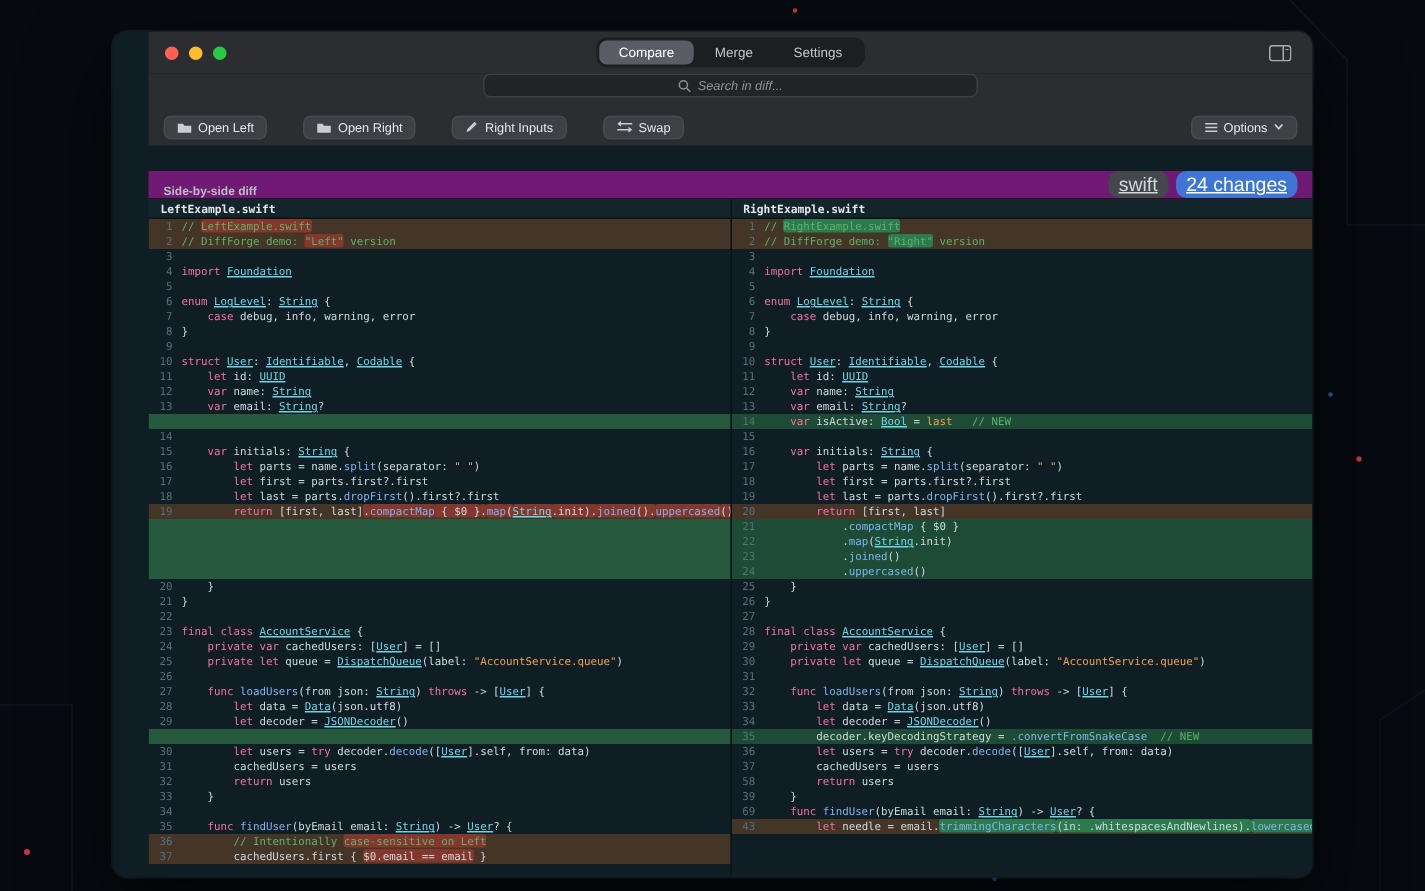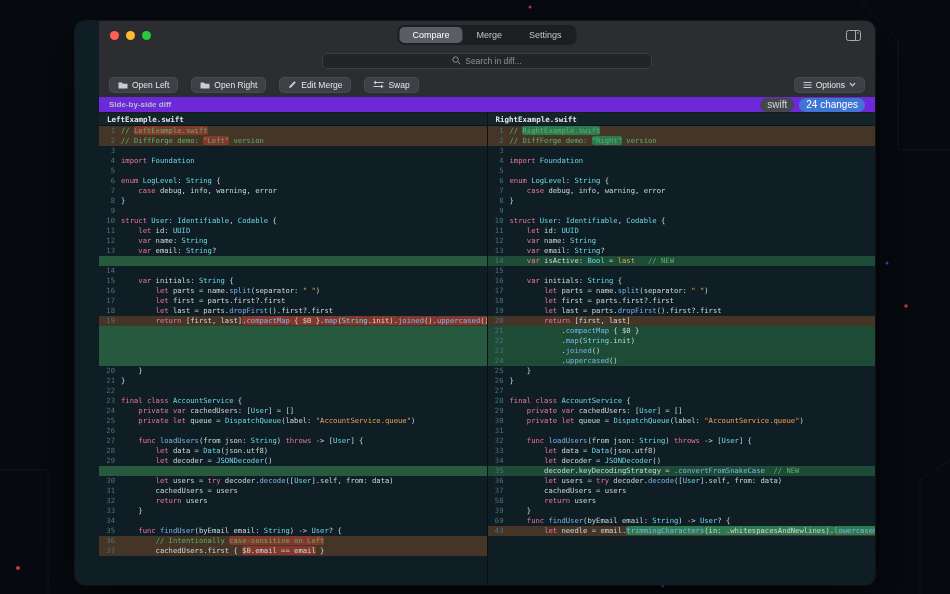--- a/index.html
+++ b/index.html
@@ -16,33 +16,33 @@
 
   .titlebar { flex:0 0 28px; background:#2b2d30; display:flex; align-items:center; padding:0 11px; position:relative; }
   .lights { display:flex; gap:7px; }
   .light { width:9px; height:9px; border-radius:50%; }
   .segmented { position:absolute; left:50%; top:50%; transform:translate(-50%,-50%);
     display:flex; background:#1c1e21; border-radius:7px; padding:2px; gap:1px; }
   .segment { font-size:9px; color:#c3c6c9; padding:3px 13px; border-radius:5px; white-space:nowrap; }
   .segment.active { background:#5a5e64; color:#ffffff; }
   .panel-btn { margin-left:auto; width:22px; height:16px; display:flex; align-items:center; justify-content:center; border-radius:4px; }
 
-  .search-row { flex:0 0 23px; background:#2b2d30; display:flex; align-items:center; justify-content:center; }
+  .search-row { flex:0 0 23px; background:#2b2d30; display:flex; align-items:flex-start; justify-content:center;font-style:italic; }
   .search-field { width:330px; height:16px; background:#222427; border:1px solid #3c3f43; border-radius:5px;
     display:flex; align-items:center; justify-content:center; gap:4px; color:#8d9297; font-size:8.5px; }
 
-  .toolbar-row { flex:0 0 25px; background:#2b2d30; display:flex; align-items:center; padding:0 10px; gap:13px; }
+  .toolbar-row { flex:0 0 25px; background:#2b2d30; display:flex; align-items:center; padding:0 10px; gap:24px; }
   .tb-btn { height:16px; background:#3d4045; border-radius:5px; color:#e6e8ea; font-size:8.5px;
     display:flex; align-items:center; gap:4px; padding:0 9px; box-shadow:inset 0 0 0 1px rgba(255,255,255,.06); white-space:nowrap; }
   .options-btn { margin-left:auto; }
 
-  .diff-label-row { flex:0 0 16px; background:#6d28d9; border-bottom:1px solid #191a1c; display:flex; align-items:center; padding:0 10px; }
+  .diff-label-row { flex:0 0 16px; background:#701a75; border-bottom:1px solid #191a1c; display:flex; align-items:flex-end; padding:0 10px;margin-top:17px; }
   .diff-mode-label { font-size:8px; font-weight:bold; color:#b9bec3; }
   .badges { margin-left:auto; display:flex; gap:5px; align-items:center; }
-  .badge { font-size:10px; padding:1px 7px 2px; border-radius:7px; white-space:nowrap; }
+  .badge { font-size:13px; padding:1px 7px 2px; border-radius:7px; white-space:nowrap;text-decoration:underline; }
   .badge.lang { background:#44474c; color:#d4d7da; }
   .badge.changes { background:#3f76d6; color:#ffffff; }
 
   .pane-headers { flex:0 0 13px; display:flex; background:#13252b; border-bottom:1px solid #0a1418; }
   .pane-header { flex:1; font-family:"DejaVu Sans Mono", monospace; font-size:7.5px; font-weight:bold;
     color:#e2e8ea; display:flex; align-items:center; padding:0 8px; }
   .pane-header.left { border-right:1px solid #0a1418; }
 
   .code-area { flex:1 1 auto; display:flex; overflow:hidden; background:#0e1e24; }
   .pane { flex:1; overflow:hidden; }
@@ -51,21 +51,21 @@
   .code-row { display:flex; height:10px; line-height:10px; font-family:"DejaVu Sans Mono", monospace;
     font-size:7.2px; white-space:pre; }
   .code-row.c { background:#443527; }
   .code-row.a { background:#1d4b35; }
   .code-row.f { background:#27593f; }
   .ln { flex:0 0 22px; text-align:right; padding-right:6px; color:#53707c; }
   .codetxt { flex:1; overflow:hidden; }
 
   .tok-pl { color:#cdd9de; }
   .tok-kw { color:#f272a4; }
-  .tok-ty { color:#6fd6e8; }
+  .tok-ty { color:#6fd6e8;text-decoration:underline; }
   .tok-st { color:#efa156; }
   .tok-nm { color:#efa156; }
   .tok-cm { color:#5cb36b; }
   .tok-fn { color:#7fb3ee; }
   .hl-left  { background:#84382d; border-radius:2px; }
   .hl-right { background:#2d7a4e; border-radius:2px; }
 
   .icon svg { display:block; }
 </style>
 </head>
@@ -132,21 +132,21 @@
           </svg>
       </span>
       <span>Open Right</span>
     </div>
     <div class="tb-btn">
       <span class="icon">
         <svg width="9" height="9" viewBox="0 0 9 9">
             <path d="M1 8 L1.6 6 L6.4 1.2 L7.8 2.6 L3 7.4 Z" fill="#c9cdd2"></path>
           </svg>
       </span>
-      <span>Edit Merge</span>
+      <span>Right Inputs</span>
     </div>
     <div class="tb-btn">
       <span class="icon">
         <svg width="11" height="9" viewBox="0 0 11 9">
           <path d="M3 0.5 L0.5 2.5 L3 4.5 Z" fill="#c9cdd2"></path>
             <line x1="2" y1="2.5" x2="10.5" y2="2.5" stroke="#c9cdd2"></line>
           <path d="M8 4.5 L10.5 6.5 L8 8.5 Z" fill="#c9cdd2"></path>
             <line x1="0.5" y1="6.5" x2="9" y2="6.5" stroke="#c9cdd2"></line>
         </svg>
       </span>

